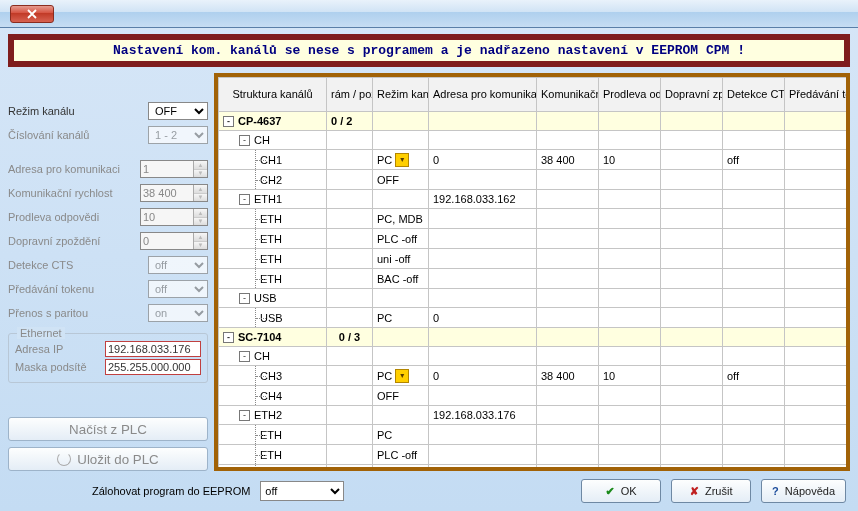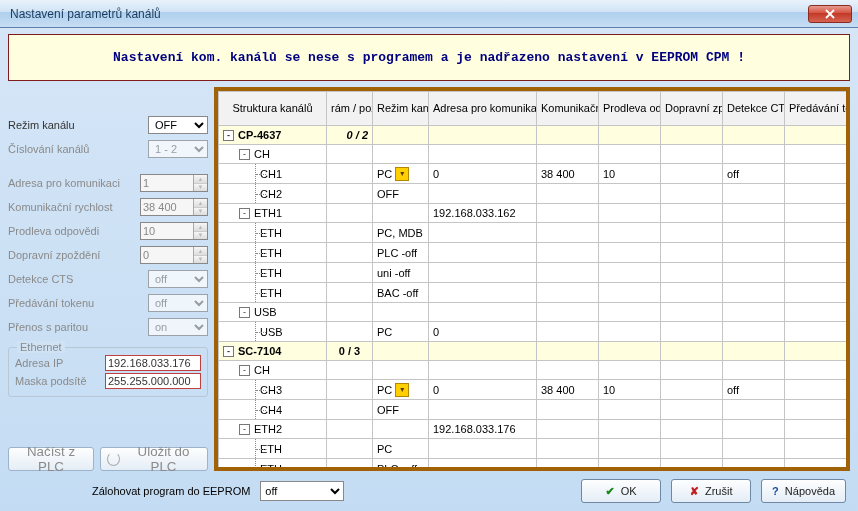--- a/index.html
+++ b/index.html
@@ -31,27 +31,27 @@
     color: #fff; font-weight: bold;
   }
   .client {
     padding: 6px 8px 8px 8px;
     height: calc(511px - 28px);
     display: flex;
     flex-direction: column;
   }
   .banner {
     background: #ffffe0;
-    border: 1px solid #7f1d1d;
+    border: 6px solid #7f1d1d;
     text-align: center;
     color: #000080;
     font-family: "Courier New", monospace;
     font-weight: bold;
     font-size: 13px;
-    padding: 15px 4px;
+    padding: 3px 4px;
     margin-bottom: 6px;
   }
   .main {
     flex: 1;
     display: flex;
     gap: 6px;
     min-height: 0;
   }
   .left {
     width: 200px;
@@ -139,21 +139,21 @@
     border: 1px solid #c04040;
     font-family: inherit;
     font-size: 11px;
     padding: 0 2px;
     height: 16px;
     text-align: left;
     color:#333;
   }
   .btns {
     margin-top: auto;
-    display:flex; gap:6px;
+    display:flex; flex-direction:column; gap:6px;
     padding-top: 24px;
   }
   .btns button {
     height: 24px;
     border: 1px solid #9db3c9;
     border-radius: 3px;
     background: linear-gradient(#fdfefe,#e4edf6);
     color: #8a8a8a;
     font-family: inherit;
     display:flex; align-items:center; justify-content:center; gap:6px;
@@ -268,21 +268,20 @@
   .ico.help { color: #1a4a9a; }
   .refresh-ico {
     width:14px;height:14px;border:1.5px solid #aaa;border-top-color:transparent;border-radius:50%;
     display:inline-block; position:relative;
   }
 </style>
 </head>
 <body>
 
 <div class="titlebar">
-  <span class="title">Nastavení parametrů kanálů</span>
   <div class="close-btn">
     <svg width="10" height="10" viewBox="0 0 10 10">
         <path d="M1 1 L9 9 M9 1 L1 9" stroke="#fff" stroke-width="1.8"></path>
       </svg>
   </div>
 </div>
 
 <div class="client">
   <div class="banner">Nastavení kom. kanálů se nese s programem a je nadřazeno nastavení v EEPROM CPM !</div>
 
@@ -407,21 +406,21 @@
           </thead>
           <tbody id="grid-body">
               <tr class="group">
                 <td class="struct">
                   <div class="tree">
                     <span class="indent" style="width: 4px;"></span>
                     <span class="box">-</span>
                     <span>CP-4637</span>
                   </div>
                 </td>
-                <td style="text-align: right; font-weight: bold; font-style: italic;">0 / 2</td>
+                <td style="text-align: left; font-weight: bold;">0 / 2</td>
                 <td></td>
                 <td></td>
                 <td></td>
                 <td></td>
                 <td></td>
                 <td></td>
                 <td></td>
                 <td></td>
               </tr>
               <tr>

